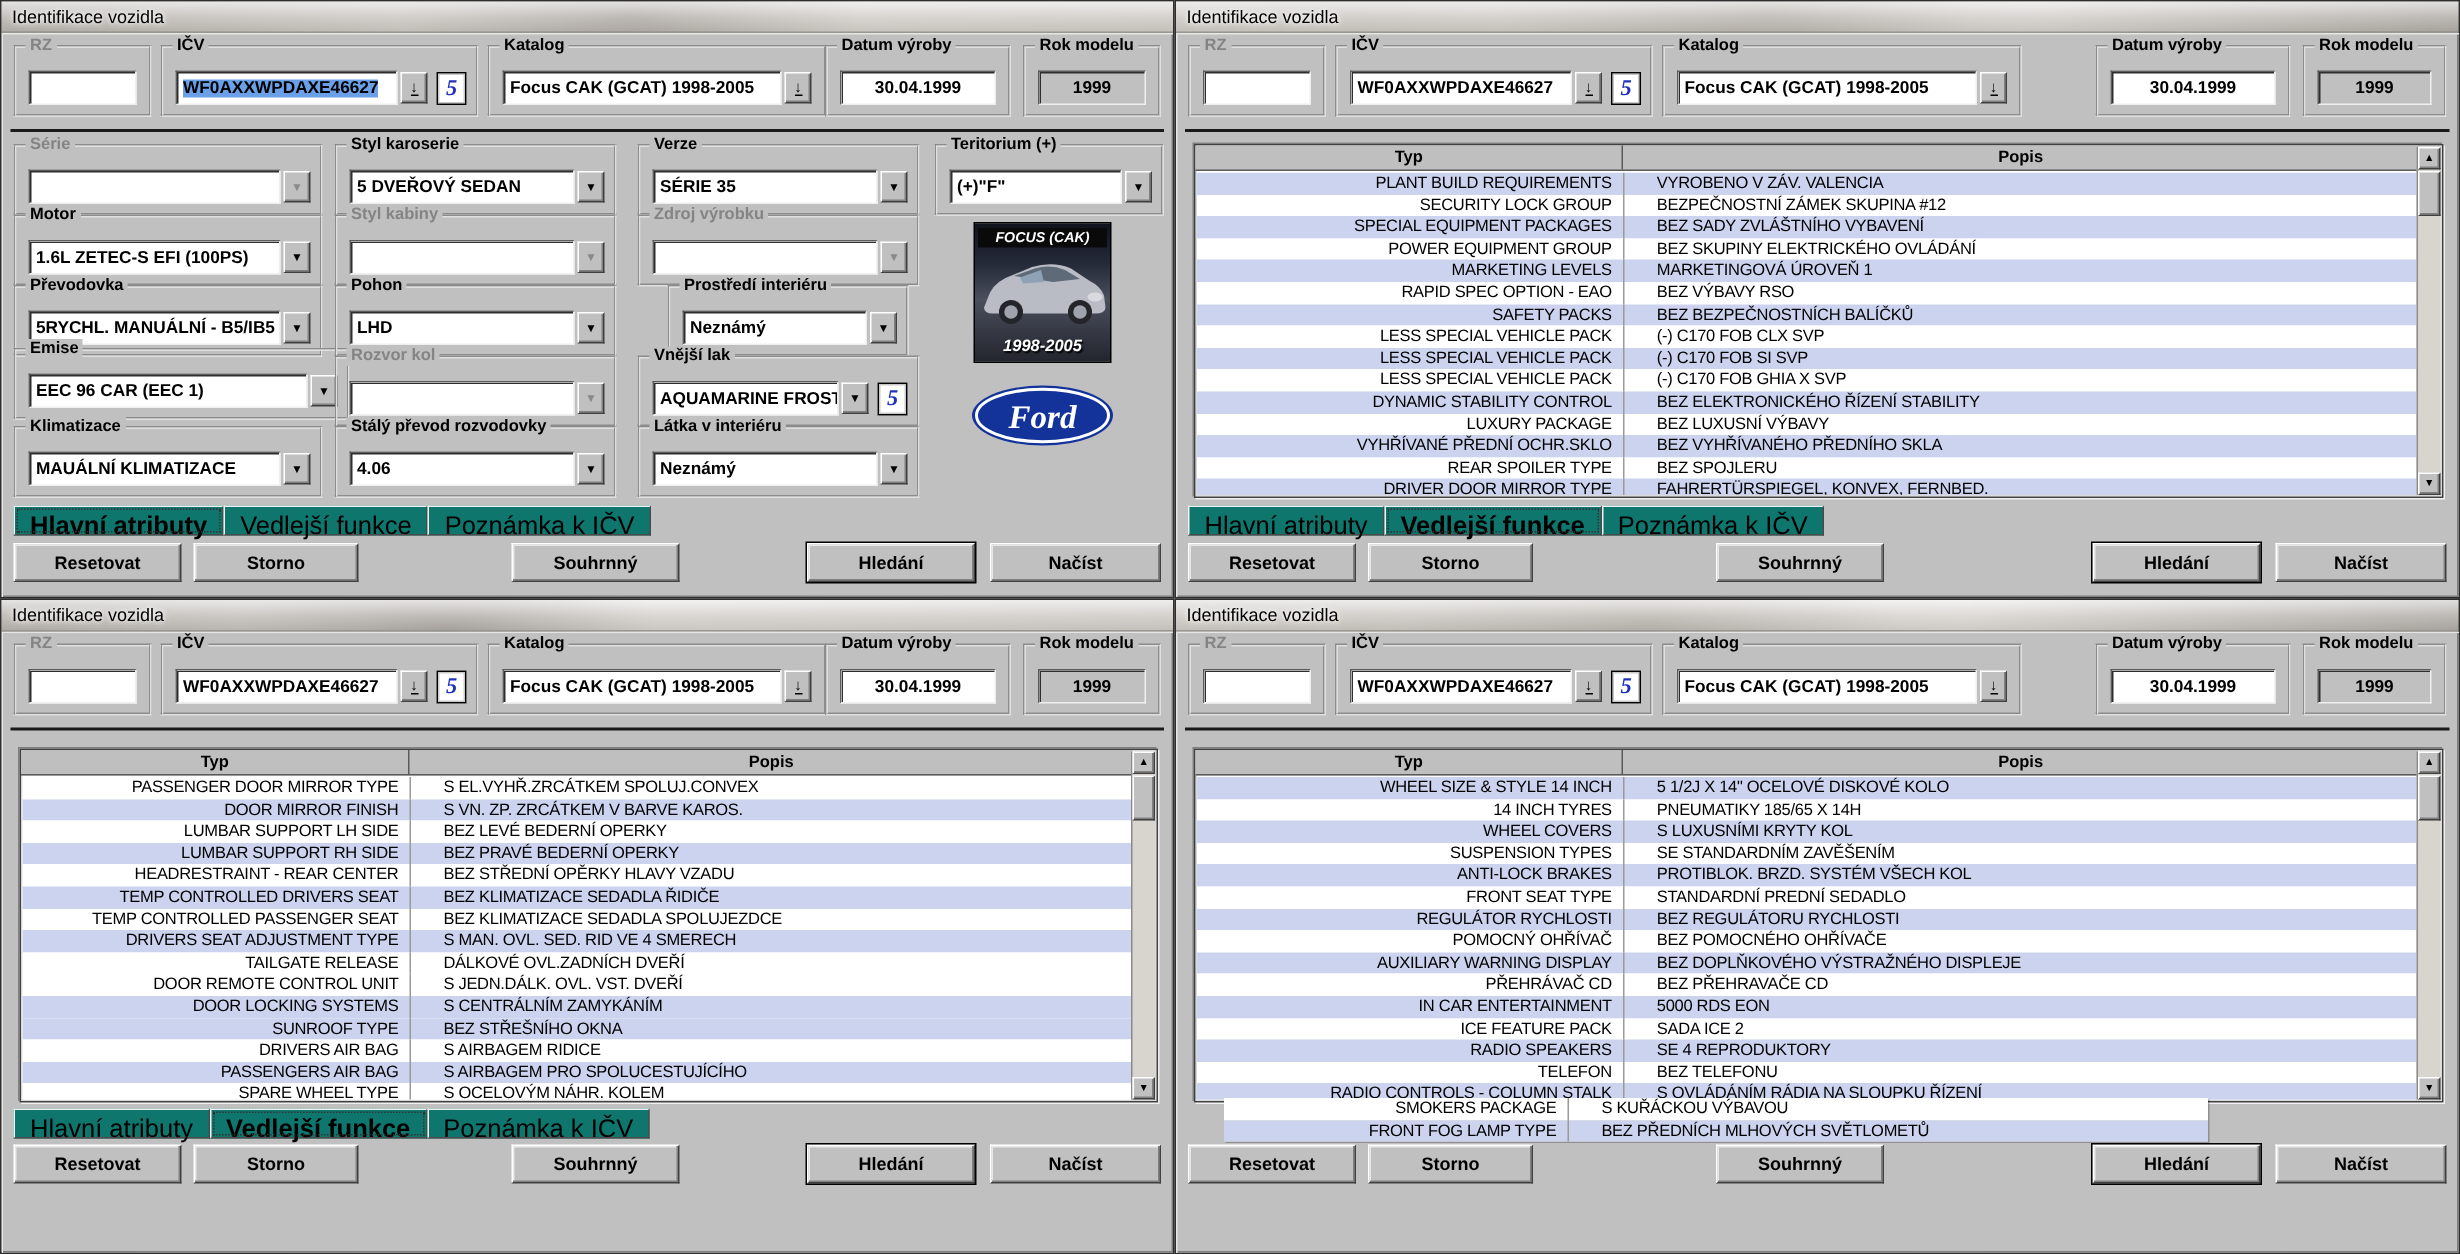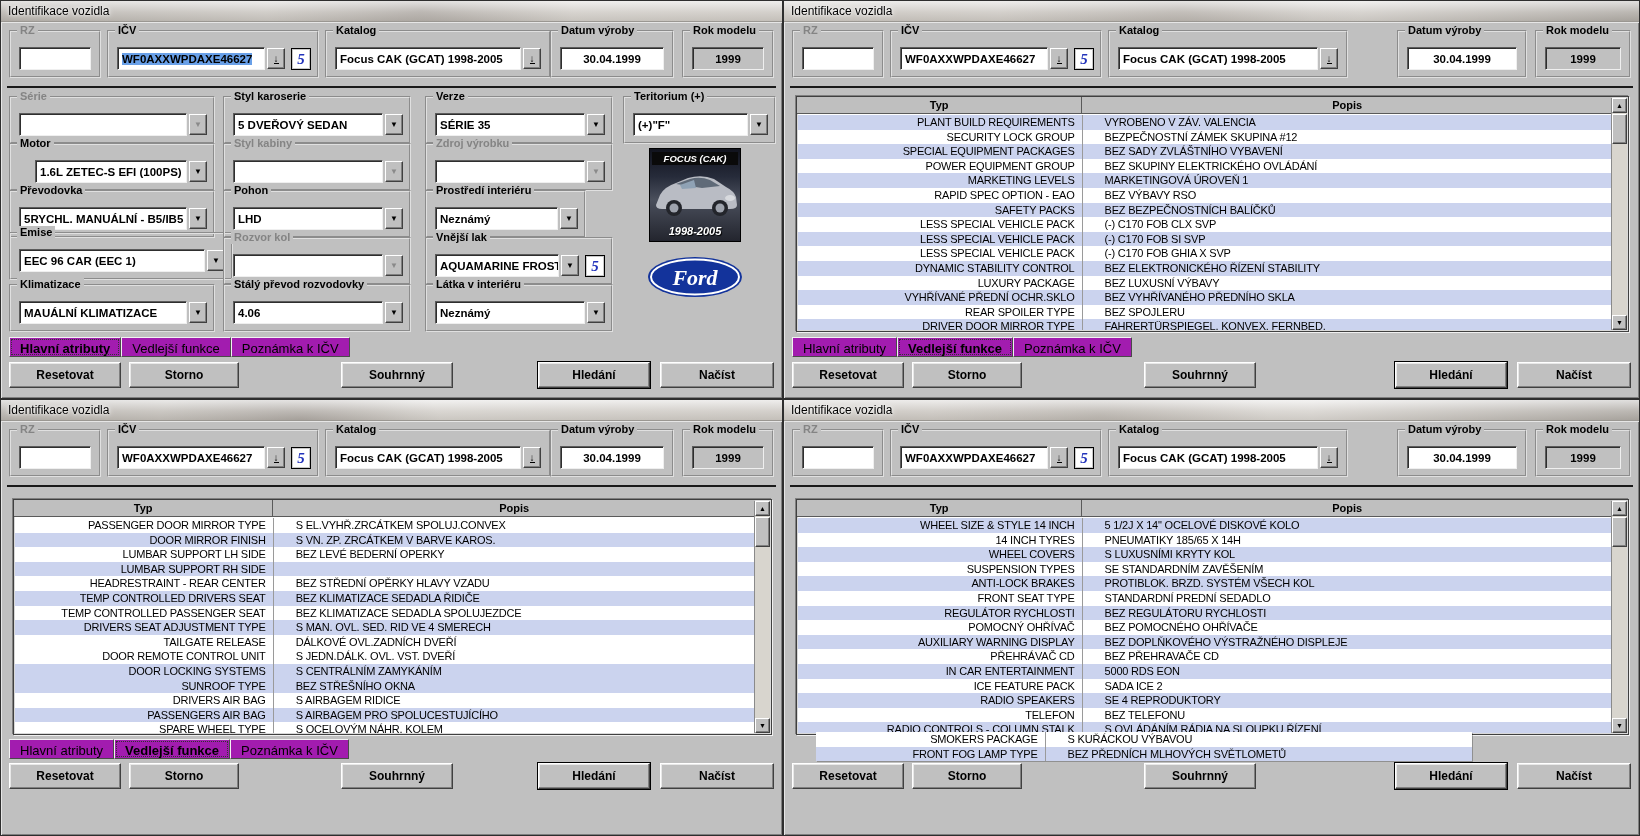--- a/index.html
+++ b/index.html
@@ -50,22 +50,22 @@
     position:absolute; top:16px; width:20px; height:22px; background:#fff;
     border:1px solid #000; box-shadow:0 0 0 1px #c9c9c9 inset;
     color:#2233bb; font-family:"Liberation Serif", serif; font-style:italic; font-weight:bold;
     font-size:15px; display:flex; align-items:center; justify-content:center;
   }
   .sep { position:absolute; left:6px; right:6px; top:64px; height:2px; background:#1a1a1a; }
 
   
   .tabs { position:absolute; left:8px; top:315px; display:flex; height:20px; }
   .tab {
-    background:#a21caf; border:1px solid; border-color:#f2f2f2 #4a4a4a #4a4a4a #f2f2f2;
-    font-size:13px; color:#000; padding:3px 10px 0 10px; white-space:nowrap;
+    background:#0f766e; border:1px solid; border-color:#f2f2f2 #4a4a4a #4a4a4a #f2f2f2;
+    font-size:17px; color:#000; padding:3px 10px 0 10px; white-space:nowrap;
   }
   .tab.active { font-weight:bold; outline:1px dotted #333; outline-offset:-3px; }
 
   
   .pbtn {
     position:absolute; top:340px; height:26px; background:#C0C0C0;
     border:1px solid; border-color:#fff #404040 #404040 #fff; box-shadow:inset -1px -1px 0 #808080, inset 1px 1px 0 #e8e8e8;
     font-size:12px; font-weight:bold; color:#000; text-align:center; line-height:24px;
   }
   .pbtn.default { outline:1px solid #000; }
@@ -145,21 +145,21 @@
 
       <div class="gb dis" style="left:8px;top:74px;width:206px;">
         <span class="glabel">Série</span>
         <div class="fld" style="left:8px;right:26px;"></div>
         <div class="dd off" style="right:6px;">
             <span>▼</span>
           </div>
       </div>
       <div class="gb" style="left:8px;top:121px;width:206px;">
         <span class="glabel">Motor</span>
-        <div class="fld" style="left:24px;right:26px;">1.6L ZETEC-S EFI (100PS)</div>
+        <div class="fld" style="left:8px;right:26px;">1.6L ZETEC-S EFI (100PS)</div>
         <div class="dd" style="right:6px;">
             <span>▼</span>
           </div>
       </div>
       <div class="gb" style="left:8px;top:168px;width:206px;">
         <span class="glabel">Převodovka</span>
         <div class="fld" style="left:8px;right:26px;">5RYCHL. MANUÁLNÍ - B5/IB5</div>
         <div class="dd" style="right:6px;">
             <span>▼</span>
           </div>
@@ -222,21 +222,21 @@
             <span>▼</span>
           </div>
       </div>
       <div class="gb dis" style="left:424px;top:121px;width:188px;">
         <span class="glabel">Zdroj výrobku</span>
         <div class="fld" style="left:8px;right:26px;"></div>
         <div class="dd off" style="right:6px;">
             <span>▼</span>
           </div>
       </div>
-      <div class="gb" style="left:424px;top:168px;width:161px;">
+      <div class="gb" style="left:444px;top:168px;width:161px;">
         <span class="glabel">Prostředí interiéru</span>
         <div class="fld" style="left:8px;right:26px;">Neznámý</div>
         <div class="dd" style="right:6px;">
             <span>▼</span>
           </div>
       </div>
       <div class="gb" style="left:424px;top:215px;width:188px;">
         <span class="glabel">Vnější lak</span>
         <div class="fld" style="left:8px;right:52px;">AQUAMARINE FROST C/C</div>
         <div class="dd" style="right:32px;">
@@ -470,20 +470,21 @@
             <div class="trow alt">
               <span class="c-typ">DOOR MIRROR FINISH</span>
               <span class="c-popis">S VN. ZP. ZRCÁTKEM V BARVE KAROS.</span>
             </div>
             <div class="trow">
               <span class="c-typ">LUMBAR SUPPORT LH SIDE</span>
               <span class="c-popis">BEZ LEVÉ BEDERNÍ OPERKY</span>
             </div>
             <div class="trow alt">
               <span class="c-typ">LUMBAR SUPPORT RH SIDE</span>
+              <span class="c-popis">BEZ PRAVÉ BEDERNÍ OPERKY</span>
             </div>
             <div class="trow">
               <span class="c-typ">HEADRESTRAINT - REAR CENTER</span>
               <span class="c-popis">BEZ STŘEDNÍ OPĚRKY HLAVY VZADU</span>
             </div>
             <div class="trow alt">
               <span class="c-typ">TEMP CONTROLLED DRIVERS SEAT</span>
               <span class="c-popis">BEZ KLIMATIZACE SEDADLA ŘIDIČE</span>
             </div>
             <div class="trow">

